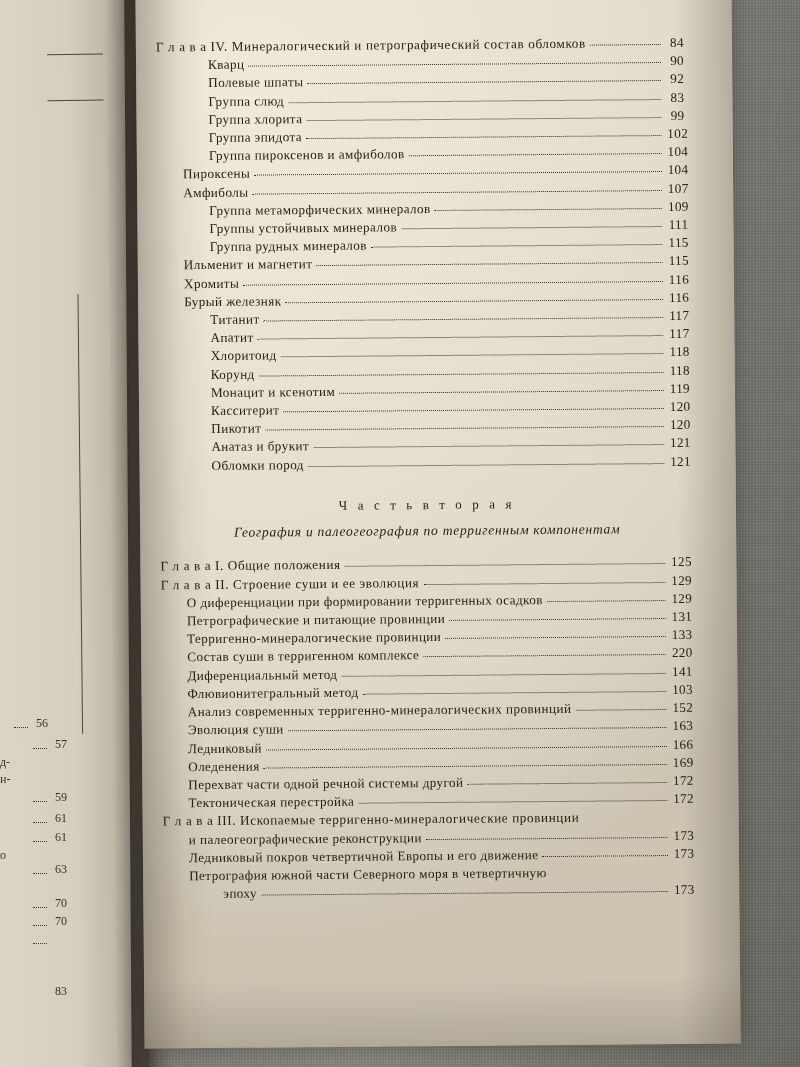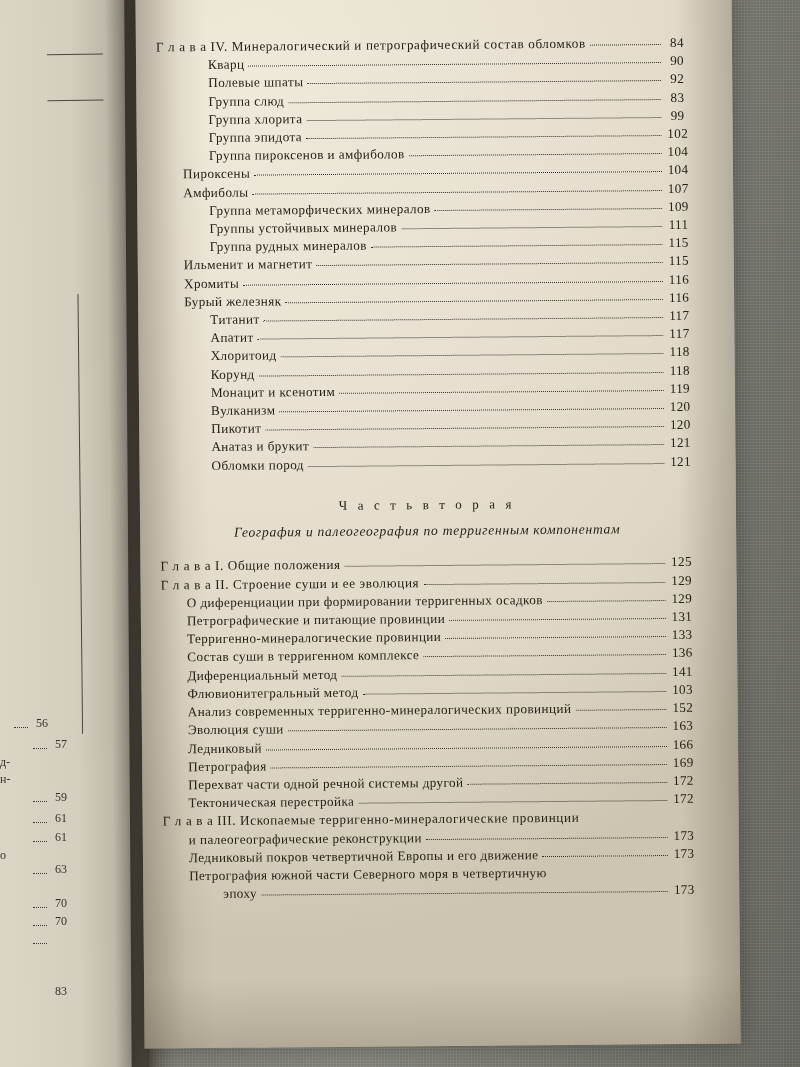--- a/index.html
+++ b/index.html
@@ -326,21 +326,21 @@
             <span class="toc-title">Корунд</span>
             <span class="leader"></span>
             <span class="toc-page">118</span>
           </div>
           <div class="toc-row ind-2">
             <span class="toc-title">Монацит и ксенотим</span>
             <span class="leader"></span>
             <span class="toc-page">119</span>
           </div>
           <div class="toc-row ind-2">
-            <span class="toc-title">Вулканизм</span>
+            <span class="toc-title">Касситерит</span>
             <span class="leader"></span>
             <span class="toc-page">120</span>
           </div>
           <div class="toc-row ind-2">
             <span class="toc-title">Пикотит</span>
             <span class="leader"></span>
             <span class="toc-page">120</span>
           </div>
           <div class="toc-row ind-2">
             <span class="toc-title">Анатаз и брукит</span>
@@ -381,21 +381,21 @@
             <span class="toc-page">131</span>
           </div>
           <div class="toc-row ind-1">
             <span class="toc-title">Терригенно-минералогические провинции</span>
             <span class="leader"></span>
             <span class="toc-page">133</span>
           </div>
           <div class="toc-row ind-1">
             <span class="toc-title">Состав суши в терригенном комплексе</span>
             <span class="leader"></span>
-            <span class="toc-page">136</span>
+            <span class="toc-page">220</span>
           </div>
           <div class="toc-row ind-1">
             <span class="toc-title">Диференциальный метод</span>
             <span class="leader"></span>
             <span class="toc-page">141</span>
           </div>
           <div class="toc-row ind-1">
             <span class="toc-title">Флювионитегральный метод</span>
             <span class="leader"></span>
             <span class="toc-page">103</span>
@@ -409,21 +409,21 @@
             <span class="toc-title">Эволюция суши</span>
             <span class="leader"></span>
             <span class="toc-page">163</span>
           </div>
           <div class="toc-row ind-1">
             <span class="toc-title">Ледниковый</span>
             <span class="leader"></span>
             <span class="toc-page">166</span>
           </div>
           <div class="toc-row ind-1">
-            <span class="toc-title">Петрография</span>
+            <span class="toc-title">Оледенения</span>
             <span class="leader"></span>
             <span class="toc-page">169</span>
           </div>
           <div class="toc-row ind-1">
             <span class="toc-title">Перехват части одной речной системы другой</span>
             <span class="leader"></span>
             <span class="toc-page">172</span>
           </div>
           <div class="toc-row ind-1">
             <span class="toc-title">Тектоническая перестройка</span>

